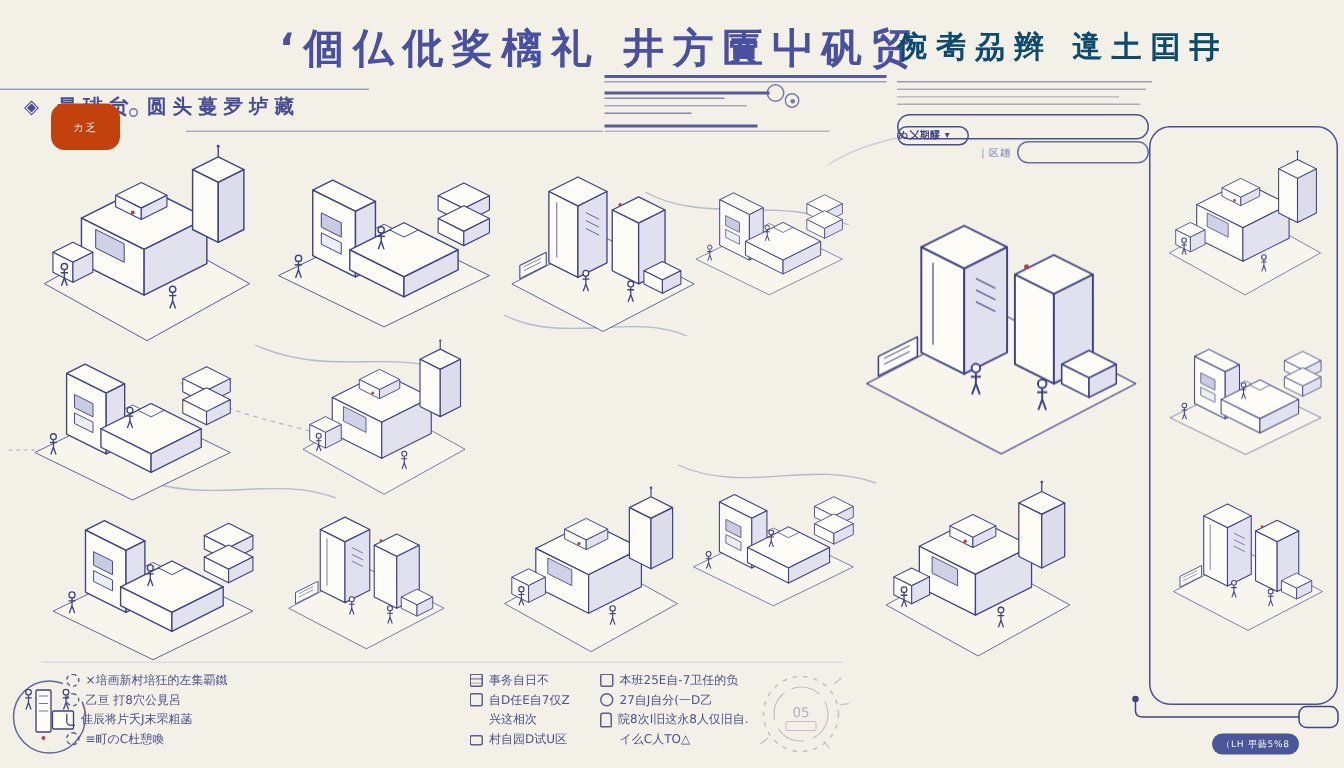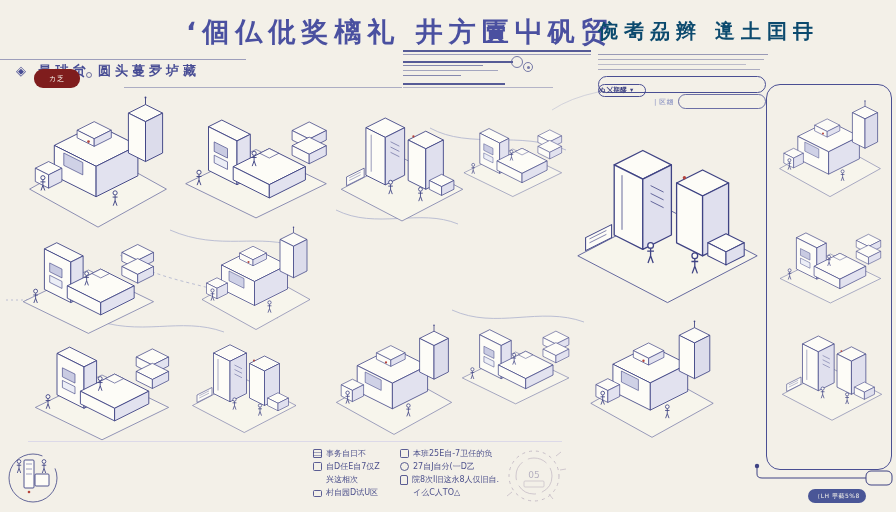--- a/index.html
+++ b/index.html
@@ -12,21 +12,21 @@
   svg.illus{position:absolute;left:0;top:0;z-index:1;}
   .layer{position:absolute;z-index:2;}
 
   
   .logo{left:16px;top:26px;font-size:13px;font-weight:bold;color:#474c94;letter-spacing:4px;white-space:nowrap;margin-top:36px;}
   .logo .mark{margin-right:4px;letter-spacing:0;}
   .rule{background:rgba(86,91,150,.55);height:1px;}
   .rule-left{left:0;top:59px;width:246px;}
   .underline-left{left:124px;top:87px;width:278px;height:1px;background:rgba(86,91,150,.45);}
   .badge{
-    left:34px;top:69px;width:46px;height:19px;border-radius:9px;background:#7f1d1d;
+    left:34px;top:69px;width:46px;height:31px;border-radius:9px;background:#c2410c;
     display:flex;align-items:center;justify-content:center;color:#f6f4ec;font-size:7px;letter-spacing:1px;
   }
   .badge-dot{left:86px;top:72px;width:6px;height:6px;border:1px solid rgba(63,67,132,.7);border-radius:50%;}
   .main-title{
     left:186px;top:14px;font-size:27px;font-weight:bold;color:#4a50a0;
     letter-spacing:6px;white-space:nowrap;
   }
   .tl{position:absolute;background:#565b96;}
   .doodle-circle{border:1.2px solid rgba(86,91,150,.8);border-radius:50%;background:transparent;}
   .doodle-circle .inner{position:absolute;left:50%;top:50%;width:3px;height:3px;margin:-1.5px;background:rgba(86,91,150,.8);border-radius:50%;}
@@ -261,20 +261,38 @@
   <div class="layer drop-pill">
     <span>ぬ〤期醪 ▾</span>
   </div>
   <div class="layer drop-hint">｜区翃</div>
   <div class="layer mini-input"></div>
 
   <div class="layer side-panel"></div>
 
   <div class="layer divider"></div>
 
+  <div class="cap-col" style="left:44px">
+    <div class="cap-row">
+      <span class="ic ic-dash"></span>
+      <span class="cap-text">×培画新村培狂的左集覇鐵</span>
+    </div>
+    <div class="cap-row">
+      <span class="ic ic-dash"></span>
+      <span class="cap-text">乙亘 打8穴公見呂</span>
+    </div>
+    <div class="cap-row">
+      <span class="ic ic-hook"></span>
+      <span class="cap-text">佳辰将片夭J末罘粗菡</span>
+    </div>
+    <div class="cap-row">
+      <span class="ic ic-dash"></span>
+      <span class="cap-text">≡町のC杜憩喚</span>
+    </div>
+  </div>
 
 
   <div class="cap-col" style="left:313px">
     <div class="cap-row">
       <span class="ic ic-sq ic-lines"></span>
       <span class="cap-text">事务自日不</span>
     </div>
     <div class="cap-row">
       <span class="ic ic-sq"></span>
       <span class="cap-text">自D任E自7仅Z</span>

